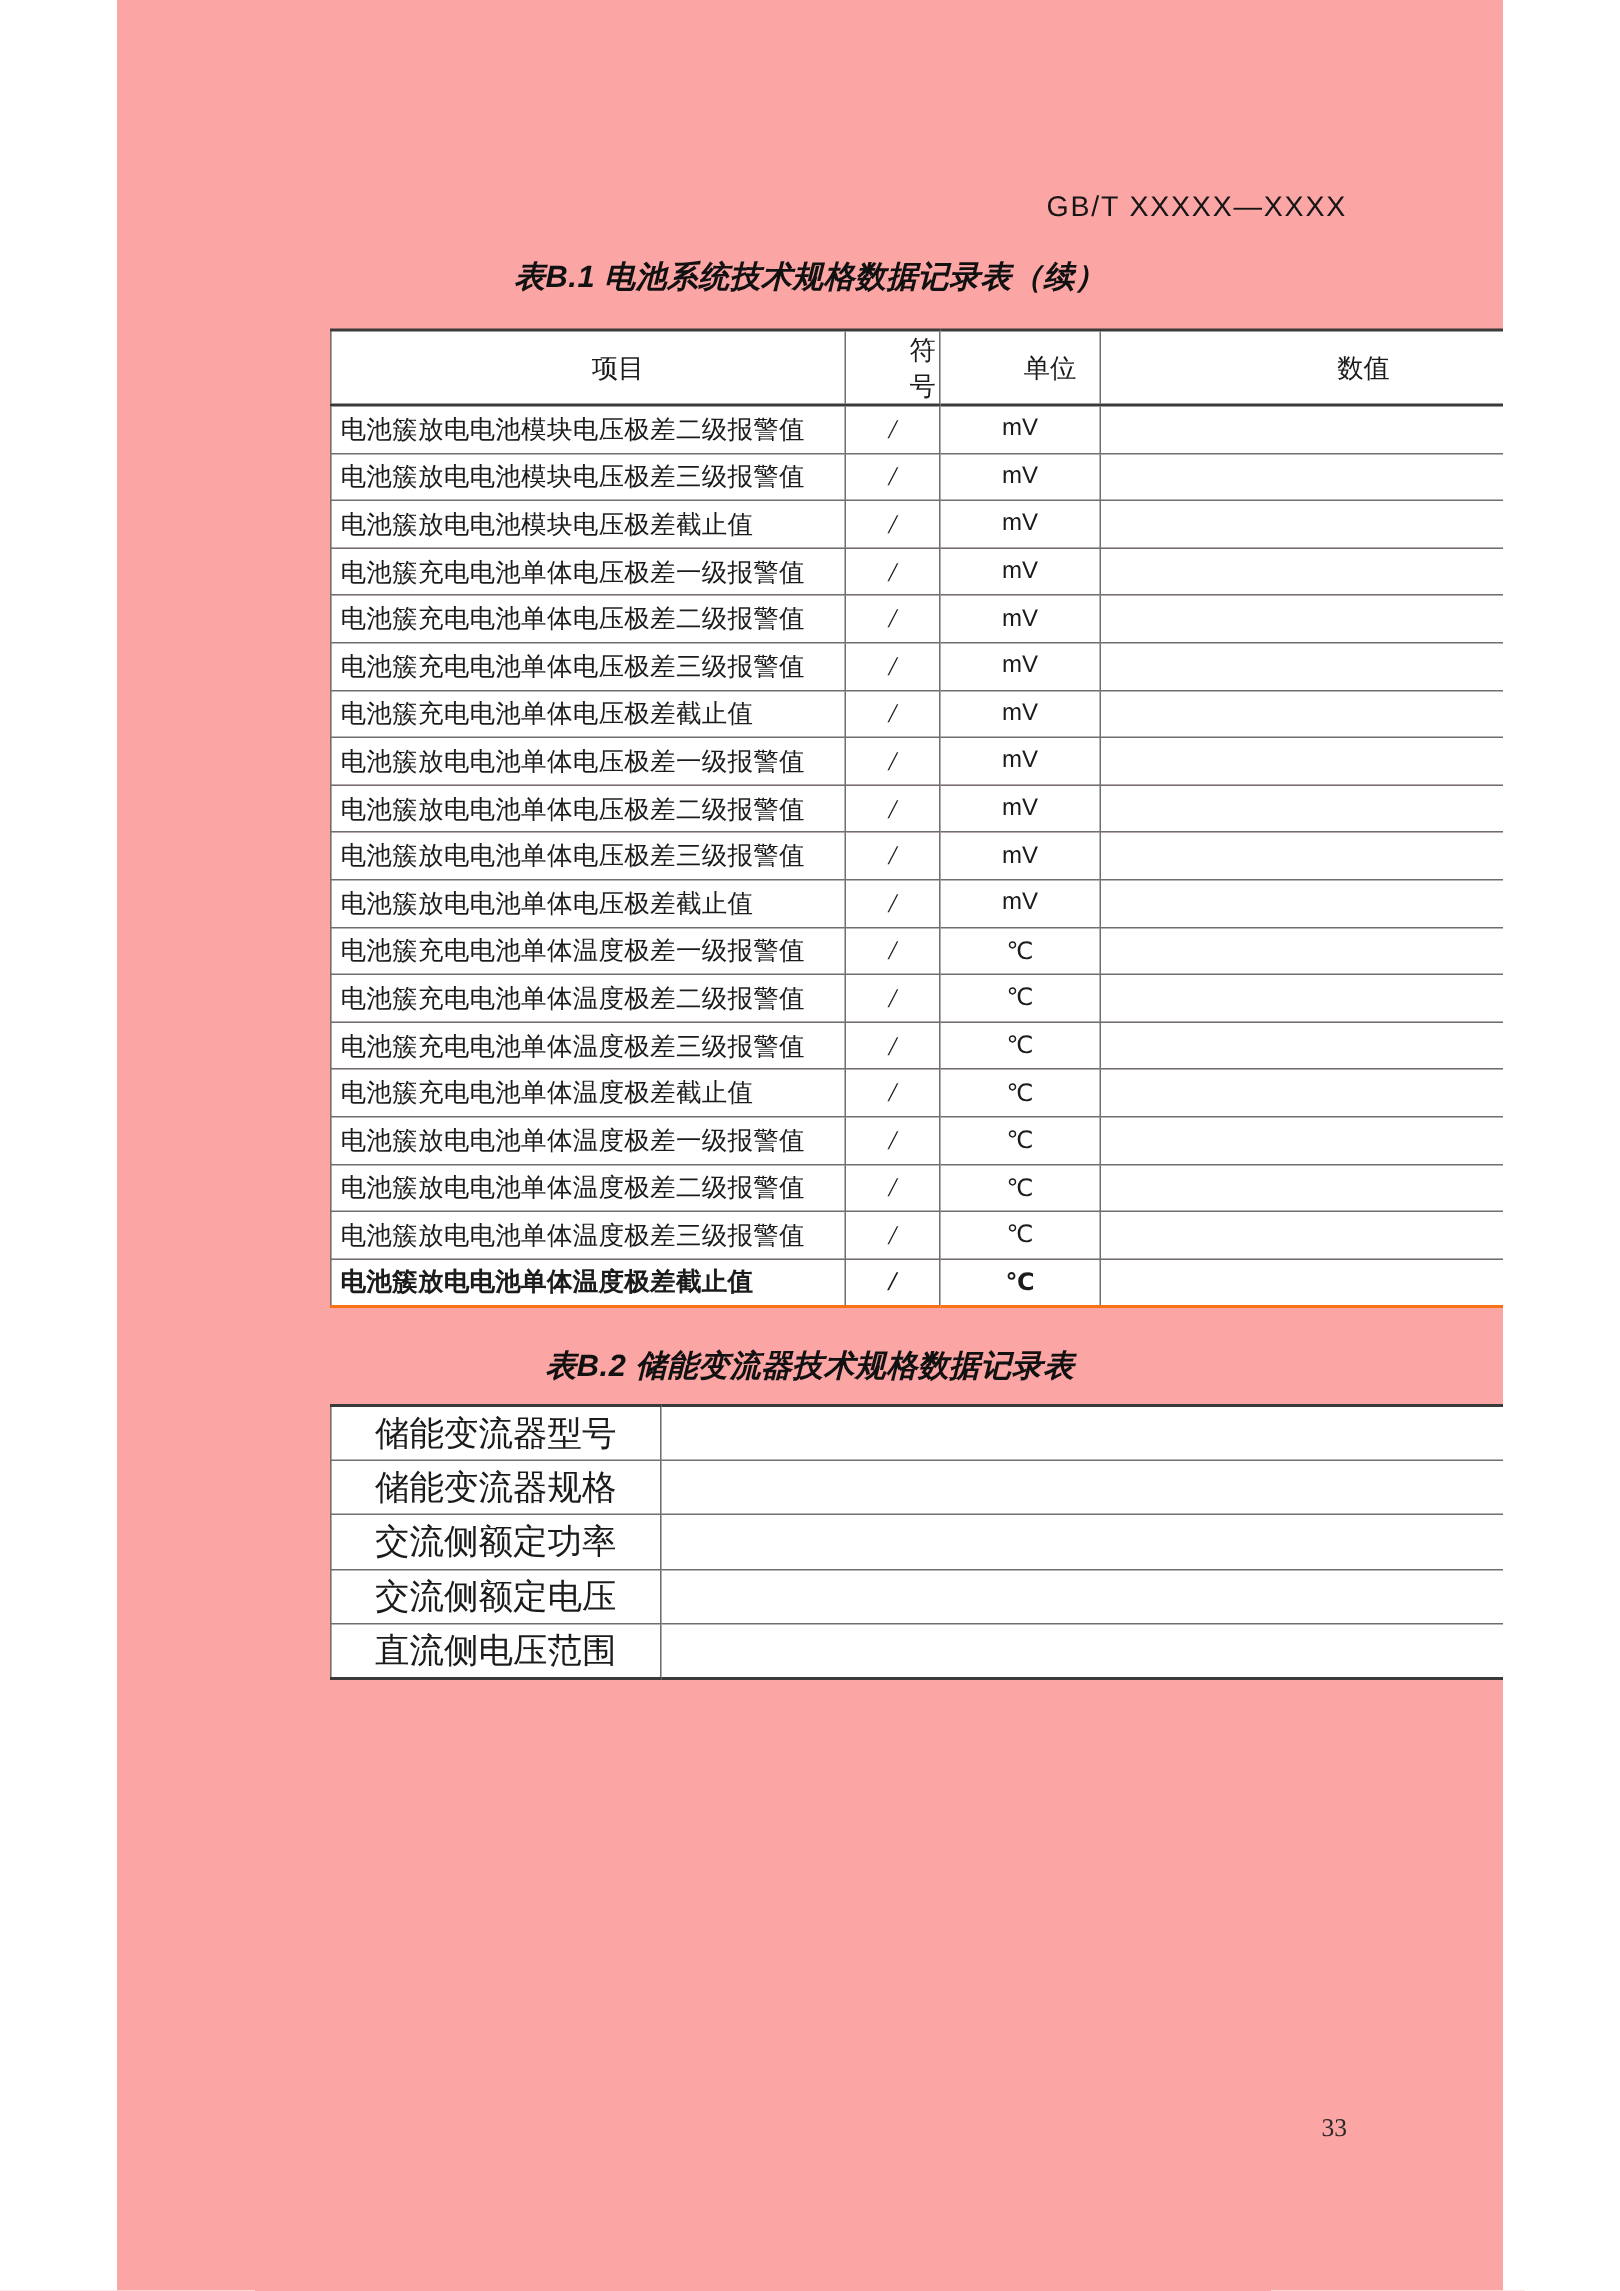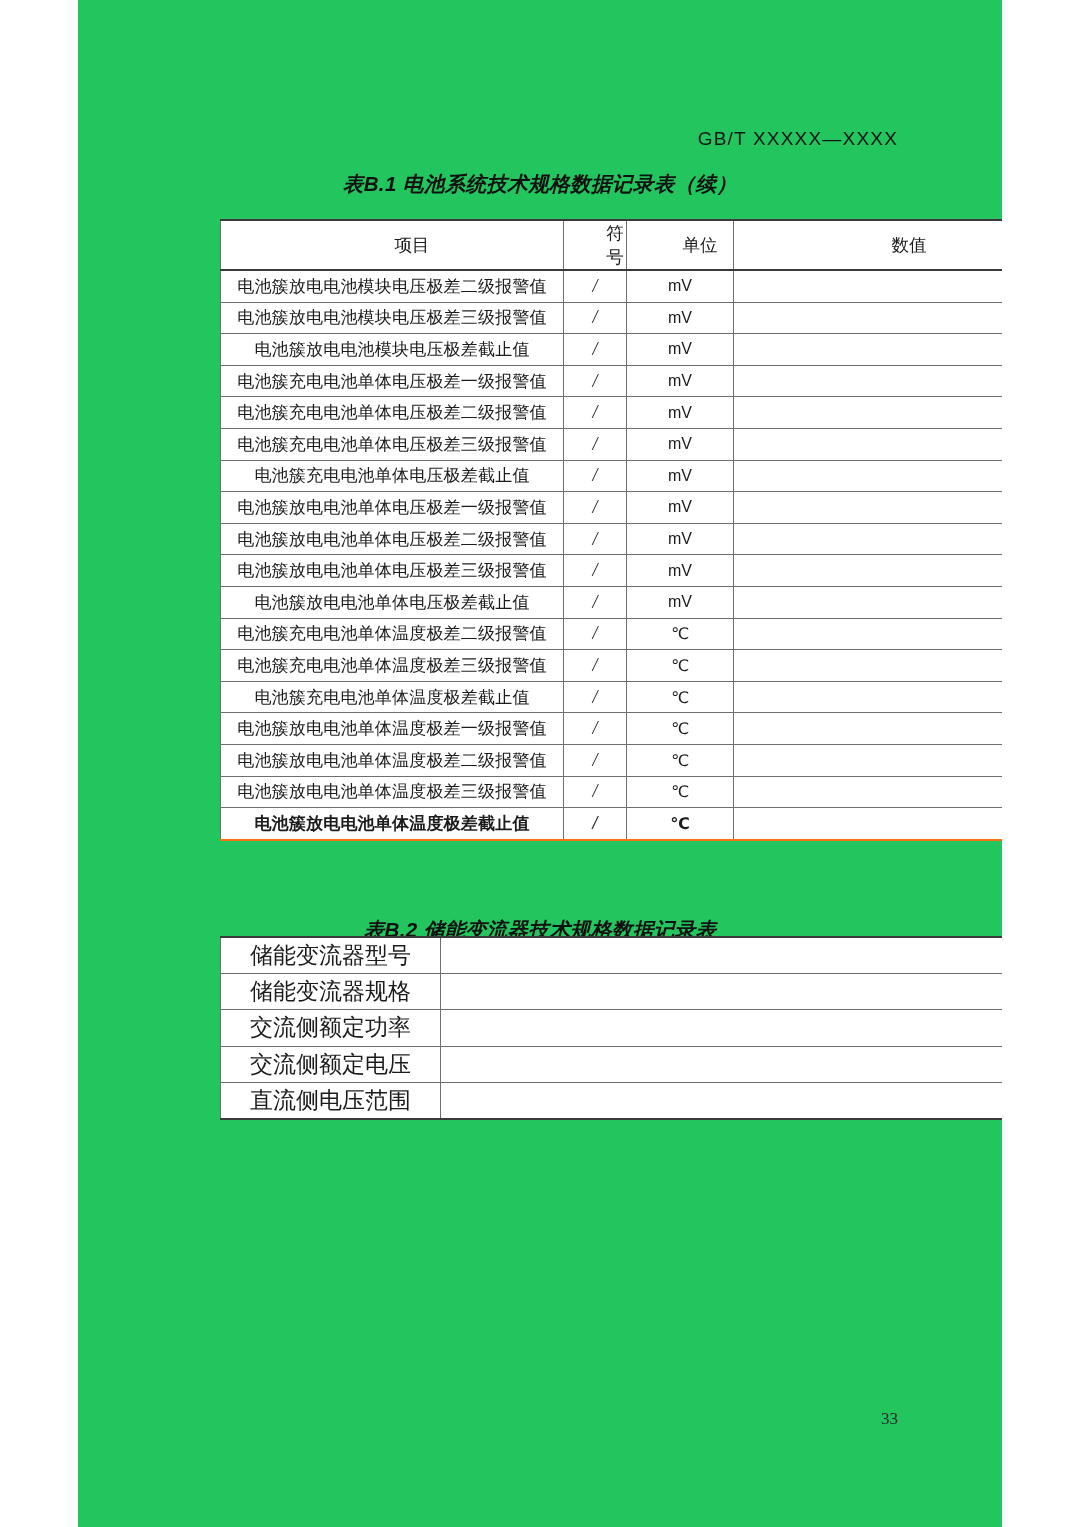--- a/index.html
+++ b/index.html
@@ -11,21 +11,21 @@
   body {
     font-family: "Liberation Serif", "DejaVu Serif", serif;
     color: #1a1a1a;
     -webkit-font-smoothing: antialiased;
   }
   .page {
     position: relative;
     width: 924px;
     height: 1527px;
     margin: 0 auto;
-    background: #22c55e;
+    background: #fca5a5;
     overflow: hidden;
     box-sizing: border-box;
   }
 
   
   .page-header {
     position: absolute;
     top: 128px;
     left: 0;
     right: 104px;
@@ -50,21 +50,20 @@
     position: absolute;
     top: 170px;
     left: 0;
     right: 0;
   }
   .cap-b2 {
     position: absolute;
     top: 896px;
     left: 0;
     right: 0;
-    margin-top: 20px;
   }
 
   
   .doc-table {
     border-collapse: collapse;
     table-layout: fixed;
     font-size: 17px;
     color: #1b1b1b;
   }
   .doc-table td, .doc-table th {
@@ -90,21 +89,21 @@
     padding-left: 40px;
   }
   #table-b1 tbody tr td {
     height: 30.6px;
   }
   #table-b1 tbody tr:last-child td {
     border-bottom: 2px solid #f97316;
     font-weight: bold;
   }
   #table-b1 td.c-item {
-    text-align: center;
+    text-align: left;
     padding: 0 6px;
     letter-spacing: 0.2px;
     white-space: nowrap;
     font-size: 17px;
   }
   #table-b1 td.c-sym {
     text-align: center;
     font-family: "Liberation Serif", "DejaVu Serif", serif;
     font-style: italic;
     font-size: 18px;
@@ -257,20 +256,26 @@
         <td class="c-unit">mV</td>
         <td class="c-val"></td>
       </tr>
       <tr>
         <td class="c-item">电池簇放电电池单体电压极差截止值</td>
         <td class="c-sym">/</td>
         <td class="c-unit">mV</td>
         <td class="c-val"></td>
       </tr>
       <tr>
+        <td class="c-item">电池簇充电电池单体温度极差一级报警值</td>
+        <td class="c-sym">/</td>
+        <td class="c-unit">℃</td>
+        <td class="c-val"></td>
+      </tr>
+      <tr>
         <td class="c-item">电池簇充电电池单体温度极差二级报警值</td>
         <td class="c-sym">/</td>
         <td class="c-unit">℃</td>
         <td class="c-val"></td>
       </tr>
       <tr>
         <td class="c-item">电池簇充电电池单体温度极差三级报警值</td>
         <td class="c-sym">/</td>
         <td class="c-unit">℃</td>
         <td class="c-val"></td>

